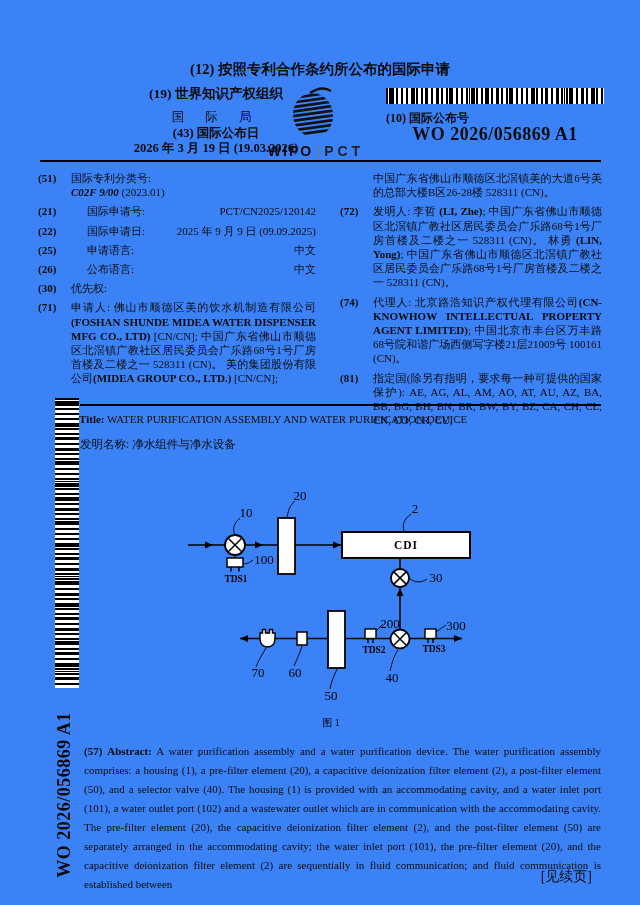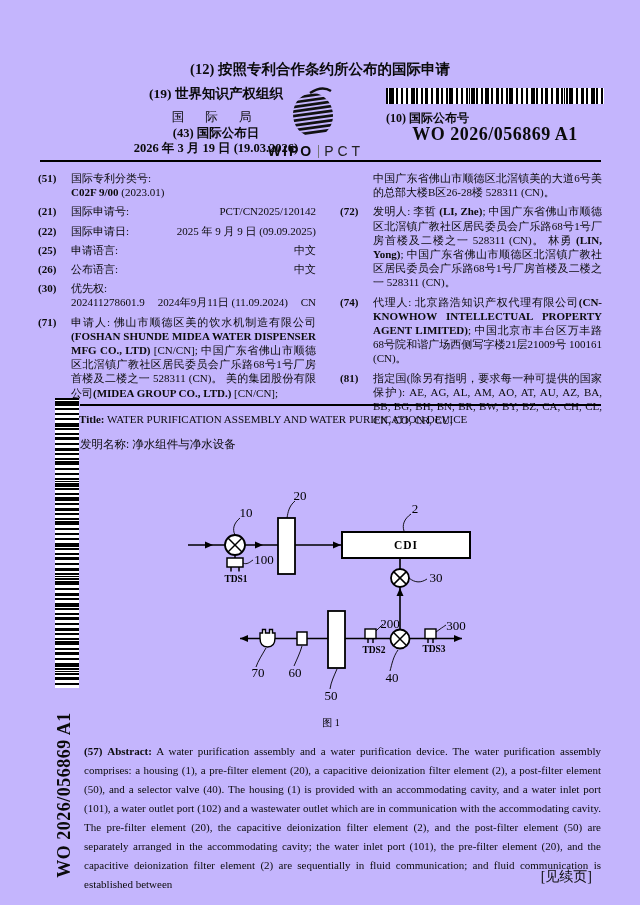--- a/index.html
+++ b/index.html
@@ -1,55 +1,55 @@
 <!DOCTYPE html>
 <html><head>
 <meta charset="utf-8">
 <style>
   html,body{margin:0;padding:0;background:#e8e8e8;}
   .page{
-    position:relative; width:640px; height:905px; background:#c4b5fd;
+    position:relative; width:640px; height:905px; background:#3b82f6;
     font-family:"Liberation Serif", serif; color:#0b0b0b; overflow:hidden;
     margin:0 auto;
   }
   .b{font-weight:bold;}
   
   .pct-line{position:absolute; top:60px; left:0; width:640px; text-align:center;
     font-size:14.5px; font-weight:bold;}
   .h-left{position:absolute; top:86px; left:108px; width:216px; text-align:center; line-height:1.25;}
   .h-org{font-size:13.5px; font-weight:bold;}
   .h-bureau{font-size:12.5px; letter-spacing:9px; margin-top:7px;}
   .h-pubdate-label{font-size:12.5px; font-weight:bold; }
   .h-pubdate{font-size:12.5px; font-weight:bold;}
   .wipo-logo{position:absolute; top:84px; left:286px;}
   .wipo-text{position:absolute; top:143px; left:264px; width:104px; display:flex;
     align-items:center; justify-content:center; font-family:"Liberation Sans",sans-serif;
     font-size:14px; font-weight:bold; letter-spacing:2px;}
   .wipo-text .sep{display:inline-block; width:1px; height:13px; background:#777; margin:0 5px;}
-  .wipo-text .pct{font-weight:400; letter-spacing:4px; color:#222;}
+  .wipo-text .pct{font-weight:700; letter-spacing:4px; color:#222;}
   .barcode-top{position:absolute; top:88px; left:386px; width:218px; height:16px;
     background-color:#fff;
     background-image:
       repeating-linear-gradient(90deg,#000 0 2px,rgba(0,0,0,0) 2px 5px),
       repeating-linear-gradient(90deg,rgba(0,0,0,0) 0 3px,#000 3px 5px,rgba(0,0,0,0) 5px 12px),
       repeating-linear-gradient(90deg,rgba(0,0,0,0) 0 7px,#000 7px 8px,rgba(0,0,0,0) 8px 19px);}
   .pubno-label{position:absolute; top:110px; left:386px; width:218px; text-align:left;
     font-size:12px; font-weight:bold;}
   .pubno{position:absolute; top:124px; left:386px; width:218px; text-align:center;
     font-size:18px; font-weight:bold; letter-spacing:.5px;}
   .rule1{position:absolute; top:160px; left:40px; width:561px; height:2px; background:#000;}
   .rule2{position:absolute; top:404px; left:80px; width:521px; height:2px; background:#000;}
   
   .col{position:absolute; font-size:11px; line-height:14.2px; text-align:justify;}
   .col-l{top:171px; left:38px; width:278px;}
   .col-r{top:171px; left:340px; width:262px;}
   .bitem{position:relative; padding-left:33px; margin-bottom:5px;}
   .bcode{position:absolute; left:0; top:0; font-weight:bold;}
-  .rowsb{display:flex; justify-content:space-between;}
-  .ipc-class{font-weight:bold; margin-top:44px;}
+  .rowsb{display:flex; justify-content:space-between;margin-left:16px;}
+  .ipc-class{font-weight:bold; font-style:italic;margin-top:44px;}
   
   .title-en{position:absolute; top:413px; left:58px; width:540px; font-size:11px;}
   .title-zh{position:absolute; top:437px; left:58px; width:540px; font-size:11.5px;}
   
   .barcode-side{position:absolute; top:398px; left:55px; width:24px; height:290px;
     background-color:#fff;
     background-image:
       repeating-linear-gradient(180deg,#000 0 2px,rgba(0,0,0,0) 2px 5px),
       repeating-linear-gradient(180deg,rgba(0,0,0,0) 0 3px,#000 3px 5px,rgba(0,0,0,0) 5px 12px),
       repeating-linear-gradient(180deg,rgba(0,0,0,0) 0 7px,#000 7px 8px,rgba(0,0,0,0) 8px 19px);}
@@ -144,25 +144,20 @@
     <div class="bitem">
       <span class="bcode">(26)</span>
       <div class="rowsb">
           <span>公布语言:</span>
         <span>中文</span>
         </div>
     </div>
     <div class="bitem">
       <span class="bcode">(30)</span>
       <div>优先权:</div>
-      <div class="rowsb">
-        <span>202411278601.9</span>
-        <span>2024年9月11日 (11.09.2024)</span>
-        <span>CN</span>
-      </div>
     </div>
     <div class="bitem">
       <span class="bcode">(71)</span>
       <span>申请人: 佛山市顺德区美的饮水机制造有限公司</span><span class="b">(FOSHAN SHUNDE MIDEA WATER DISPENSER MFG CO., LTD)</span><span> [CN/CN]; 中国广东省佛山市顺德区北滘镇广教社区居民委员会广乐路68号1号厂房首楼及二楼之一 528311 (CN)。 美的集团股份有限公司</span><span class="b">(MIDEA GROUP CO., LTD.)</span><span> [CN/CN];</span>
     </div>
   </div>
 
   <div class="col col-r">
     <div class="bitem">
       <span>中国广东省佛山市顺德区北滘镇美的大道6号美的总部大楼B区26-28楼 528311 (CN)。</span>

